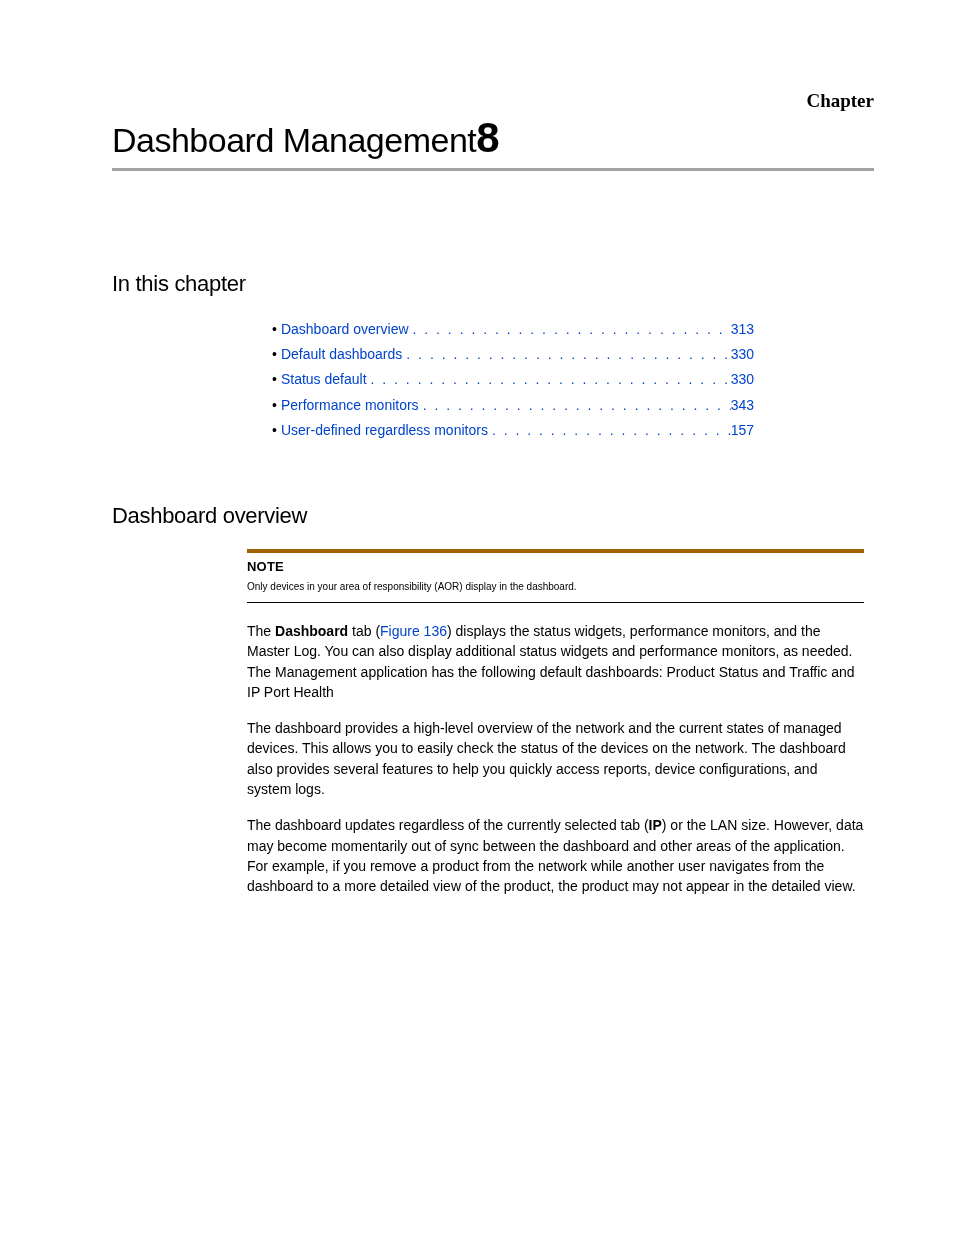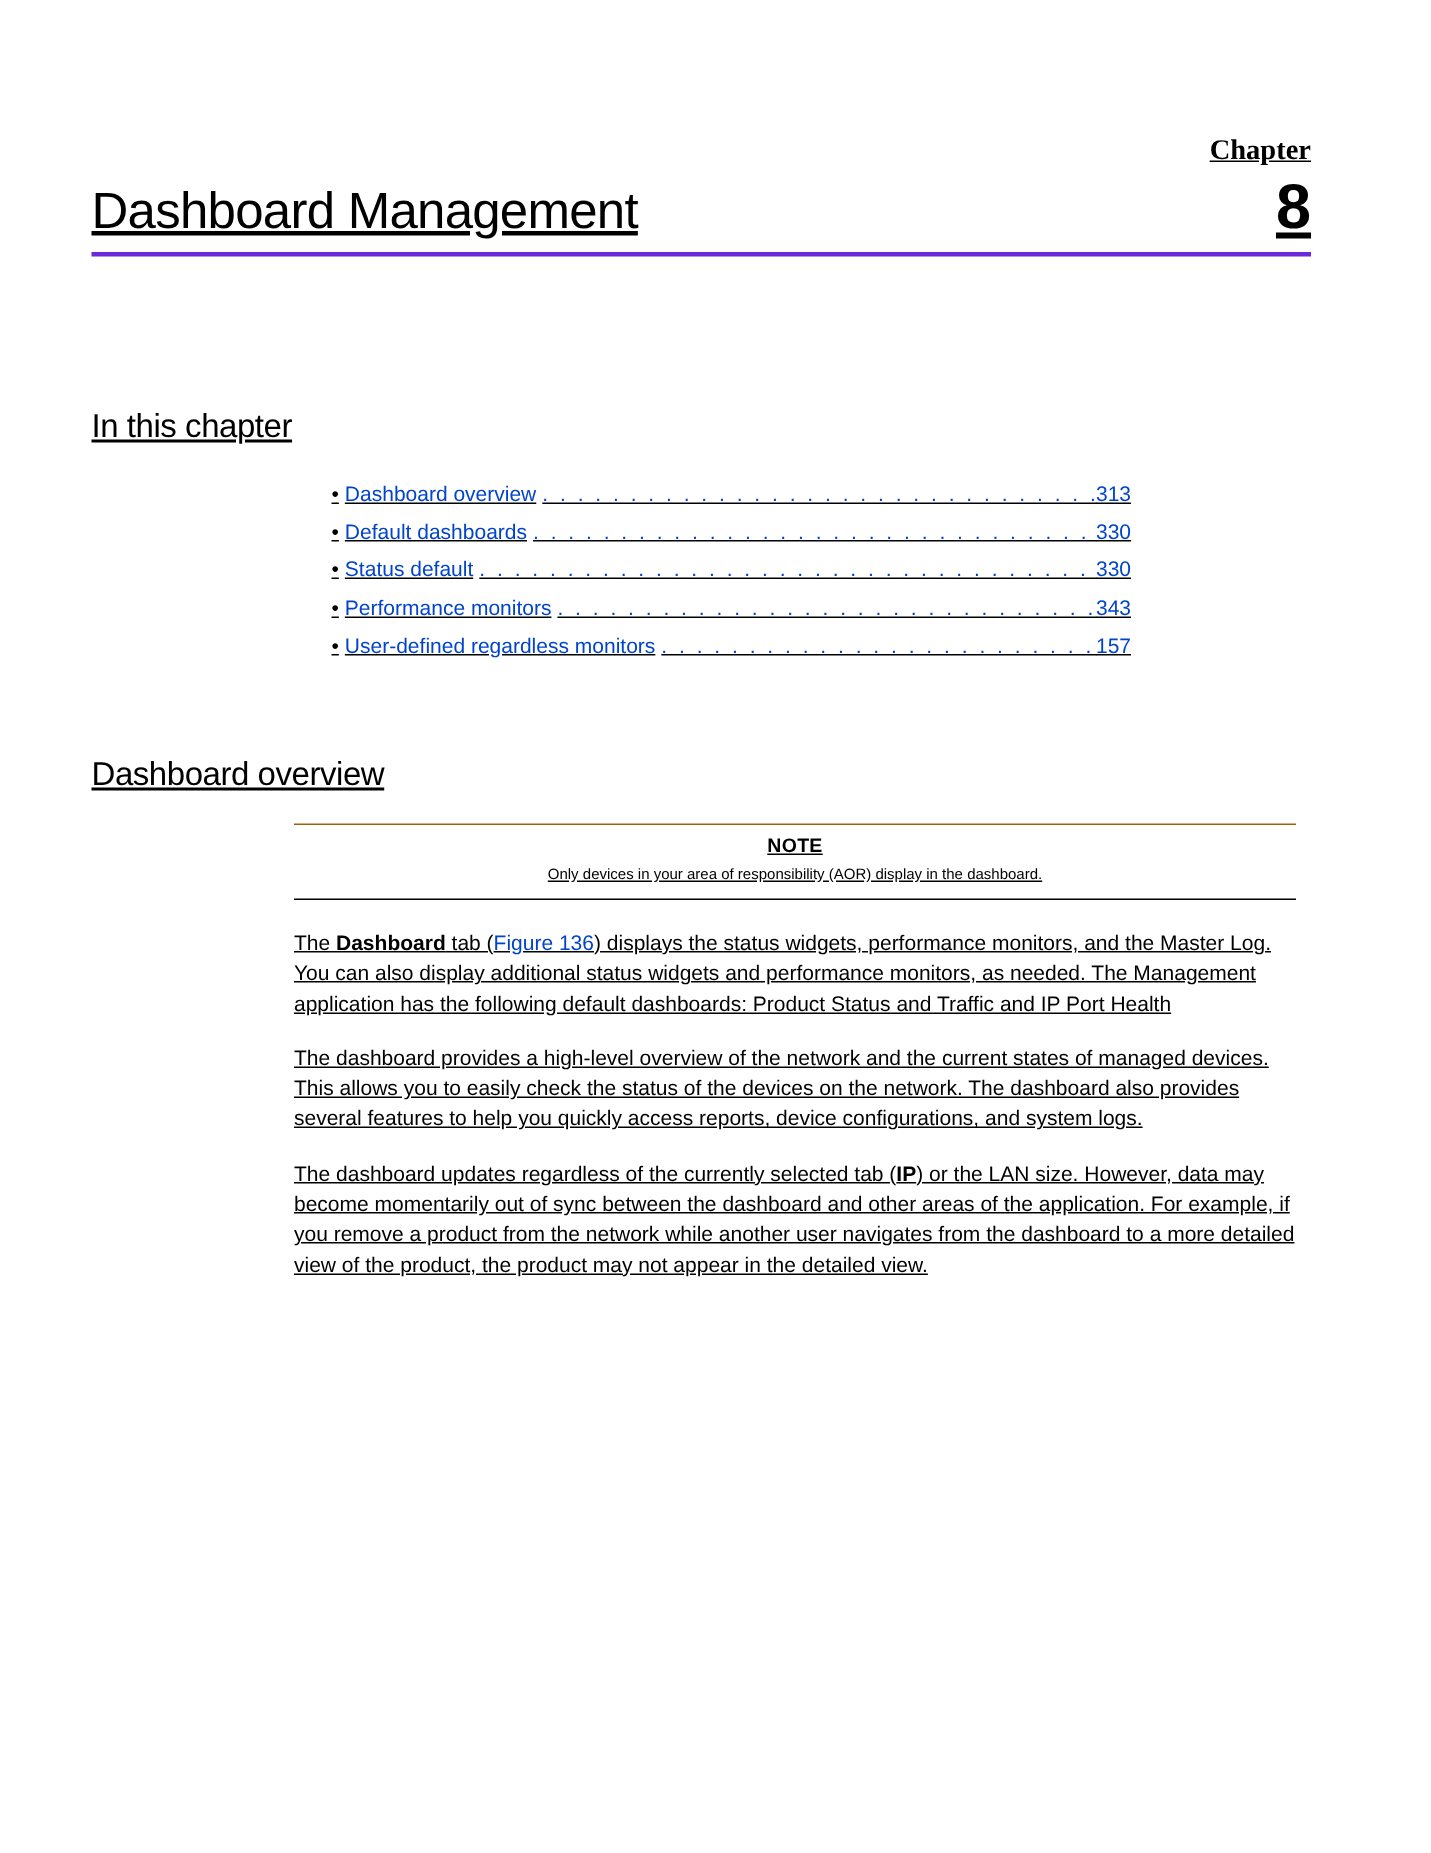--- a/index.html
+++ b/index.html
@@ -1,31 +1,31 @@
 <!DOCTYPE html>
 <html><head>
 <meta charset="utf-8">
 <style>
   * { box-sizing: border-box; margin: 0; padding: 0; }
   html, body { width: 954px; height: 1235px; background: #fff; font-family: Arial, Helvetica, sans-serif; color: #000; }
-  .page { padding: 90px 80px 60px 61px; position: relative; text-decoration: underline; }
+  .page { padding: 90px 80px 60px 112px; position: relative; }
   .chapter-label { text-align: right; font-family: Georgia, 'Times New Roman', serif; font-weight: bold; font-size: 19px; margin-bottom: 2px; }
-  .header-row { display: flex; align-items: baseline; justify-content: space-between; border-bottom: 3px solid #6d28d9; padding-bottom: 6px; margin-bottom: 100px; }
+  .header-row { display: flex; align-items: baseline; border-bottom: 3px solid #a3a3a3; padding-bottom: 6px; margin-bottom: 100px; }
   .chapter-title { font-family: Helvetica, Arial, sans-serif; font-weight: 300; font-size: 34px; font-stretch: condensed; letter-spacing: -0.5px; }
   .chapter-number { font-family: Helvetica, Arial, sans-serif; font-weight: bold; font-size: 42px; }
   .section-heading { font-family: Helvetica, Arial, sans-serif; font-weight: 300; font-size: 22px; font-stretch: condensed; letter-spacing: -0.3px; margin-bottom: 20px; }
   .toc { margin-left: 160px; margin-right: 120px; margin-bottom: 60px; }
   .toc-row { display: flex; align-items: baseline; font-size: 14px; line-height: 1.8; color: #000; }
   .toc-bullet { color: #000; margin-right: 4px; }
   .toc-link { color: #0044cc; white-space: nowrap; }
   .toc-dots { flex: 1; overflow: hidden; white-space: nowrap; letter-spacing: 2px; color: #0044cc; padding: 0 4px; }
   .toc-dots::after { content: ". . . . . . . . . . . . . . . . . . . . . . . . . . . . . . . . . . . . . . . . . . . . . . . . . . . . . . . . . . . . . . . . . . . . . ."; }
   .toc-page { color: #0044cc; white-space: nowrap; }
   .content { margin-left: 135px; margin-right: 10px; }
-  .note-box { border-top: 1px solid #a16207; border-bottom: 1px solid #000; padding: 6px 0 8px 0; margin-bottom: 18px; text-align: center; }
+  .note-box { border-top: 4px solid #a16207; border-bottom: 1px solid #000; padding: 6px 0 8px 0; margin-bottom: 18px; }
   .note-label { font-weight: bold; font-size: 13px; font-family: Arial, sans-serif; font-stretch: condensed; letter-spacing: 0.2px; display: block; margin-bottom: 2px; }
   .note-text { font-size: 10px; line-height: 1.4; }
   .para { font-size: 14px; line-height: 1.45; margin-bottom: 16px; }
   .bold-inline { font-weight: bold; text-align: center; }
   .fig-link { color: #0044cc; }
 </style>
 </head>
 <body>
 
 <div class="page">

